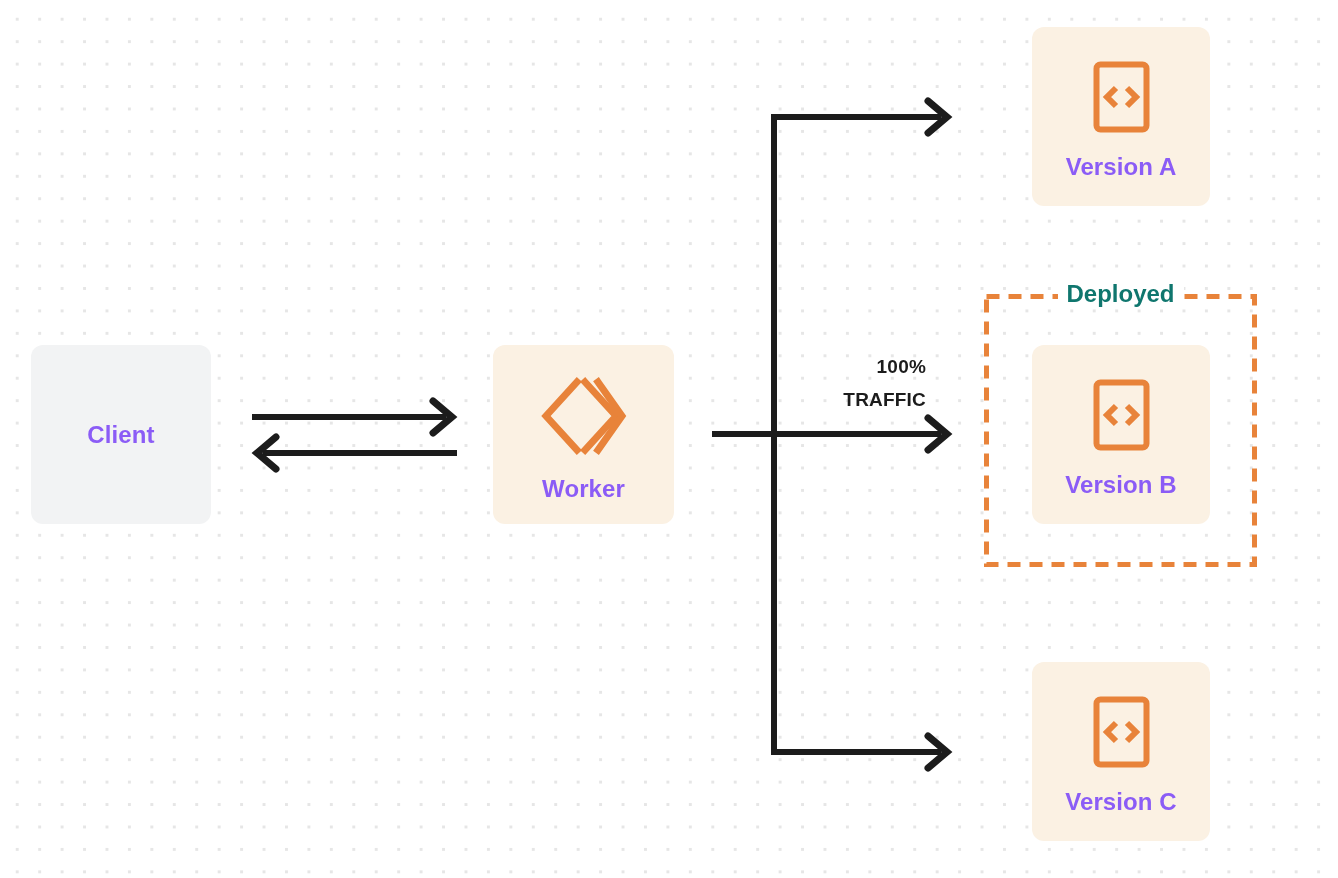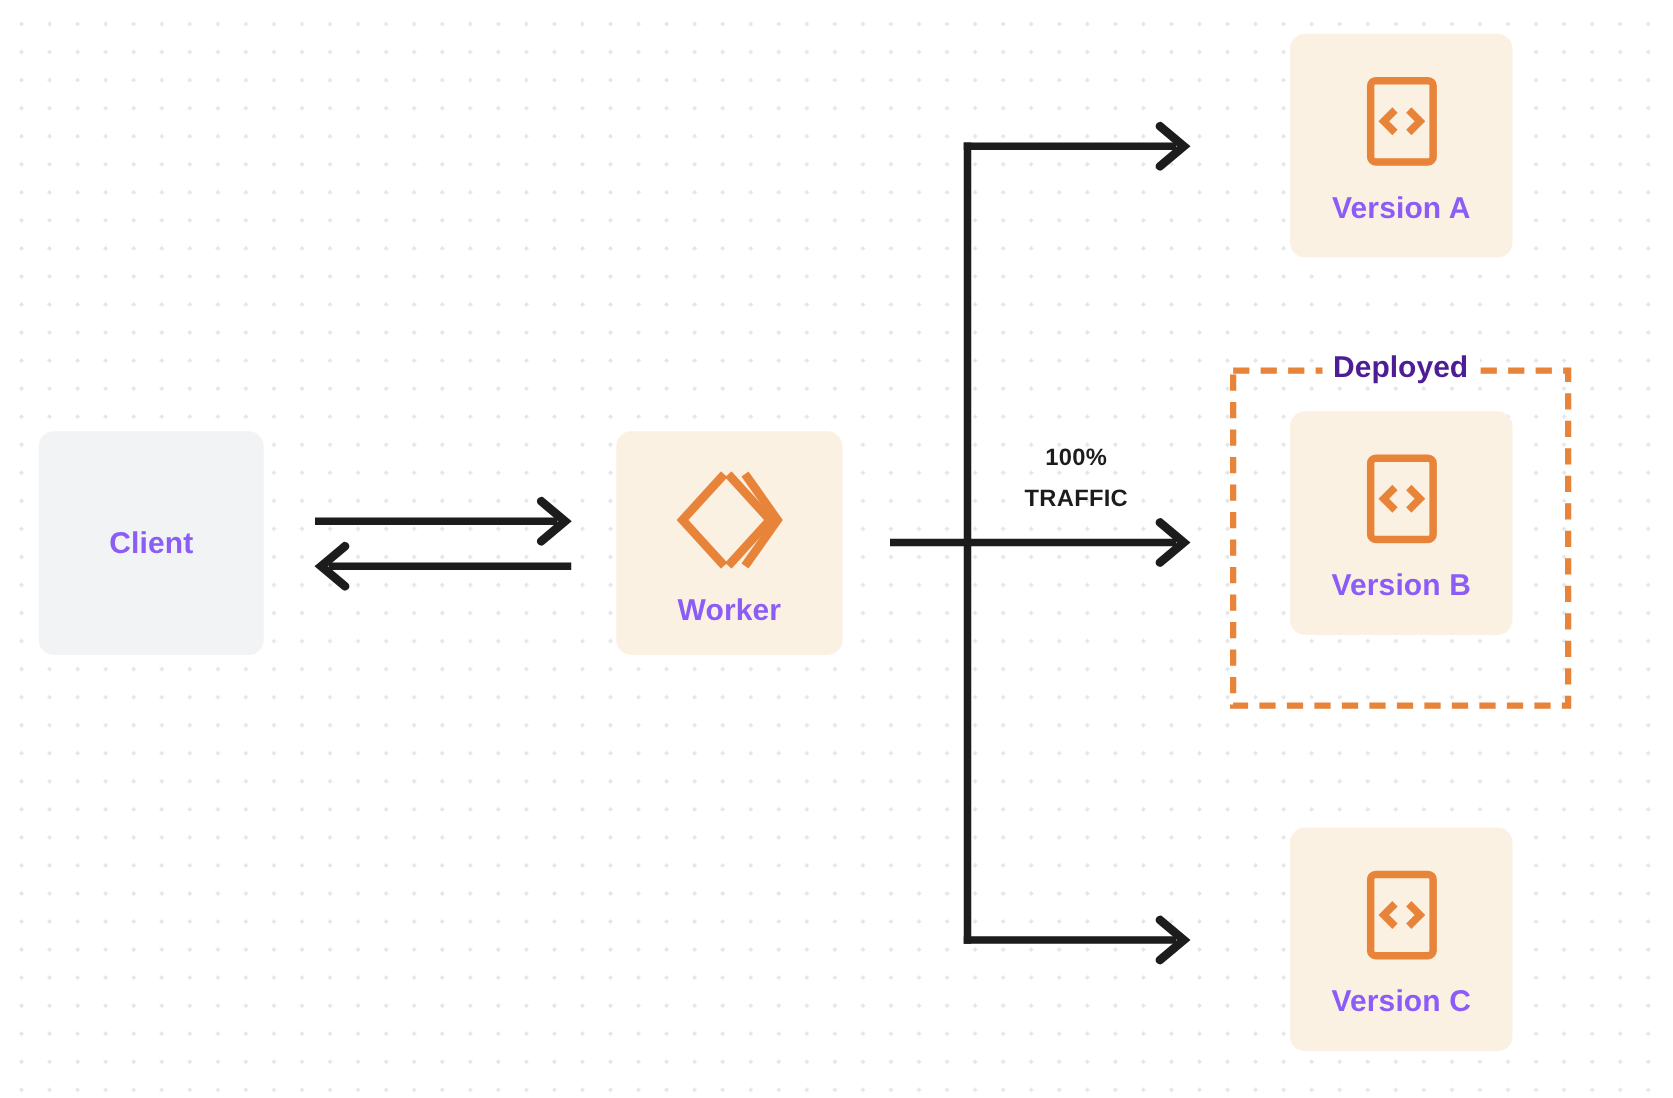--- a/index.html
+++ b/index.html
@@ -65,21 +65,21 @@
 
   
   .version-node {
     width: 178px;
     height: 179px;
     background-color: #fbf1e3;
     left: 1032px;
     padding-top: 6px;
   }
   #version-a-node { top: 27px; }
-  #version-b-node { top: 329px; }
+  #version-b-node { top: 345px; }
   #version-c-node { top: 662px; }
   .version-node .node-label { margin-top: 22px; }
 
   .icon-svg { display: block; }
 
   
   #deployed-group {
     position: absolute;
     left: 984px;
     top: 294px;
@@ -95,41 +95,41 @@
   }
   #deployed-label {
     position: absolute;
     left: 50%;
     top: 0;
     transform: translate(-50%, -50%);
     background-color: #ffffff;
     padding: 0 9px;
     font-size: 24px;
     font-weight: bold;
-    color: #4c1d95;
+    color: #0f766e;
     line-height: 1.05;
     white-space: nowrap;
   }
 
   
   #connectors {
     position: absolute;
     left: 0;
     top: 0;
     width: 1338px;
     height: 878px;
   }
 
   
   #traffic-label {
     position: absolute;
     left: 796px;
     top: 350px;
     width: 130px;
-    text-align: center;
+    text-align: right;
     color: #1c1c1c;
     font-size: 19px;
     font-weight: bold;
     line-height: 1.75;
     letter-spacing: 0.2px;
   }
   #traffic-label .traffic-line { display: block; white-space: nowrap; }
 </style>
 </head>
 <body>

